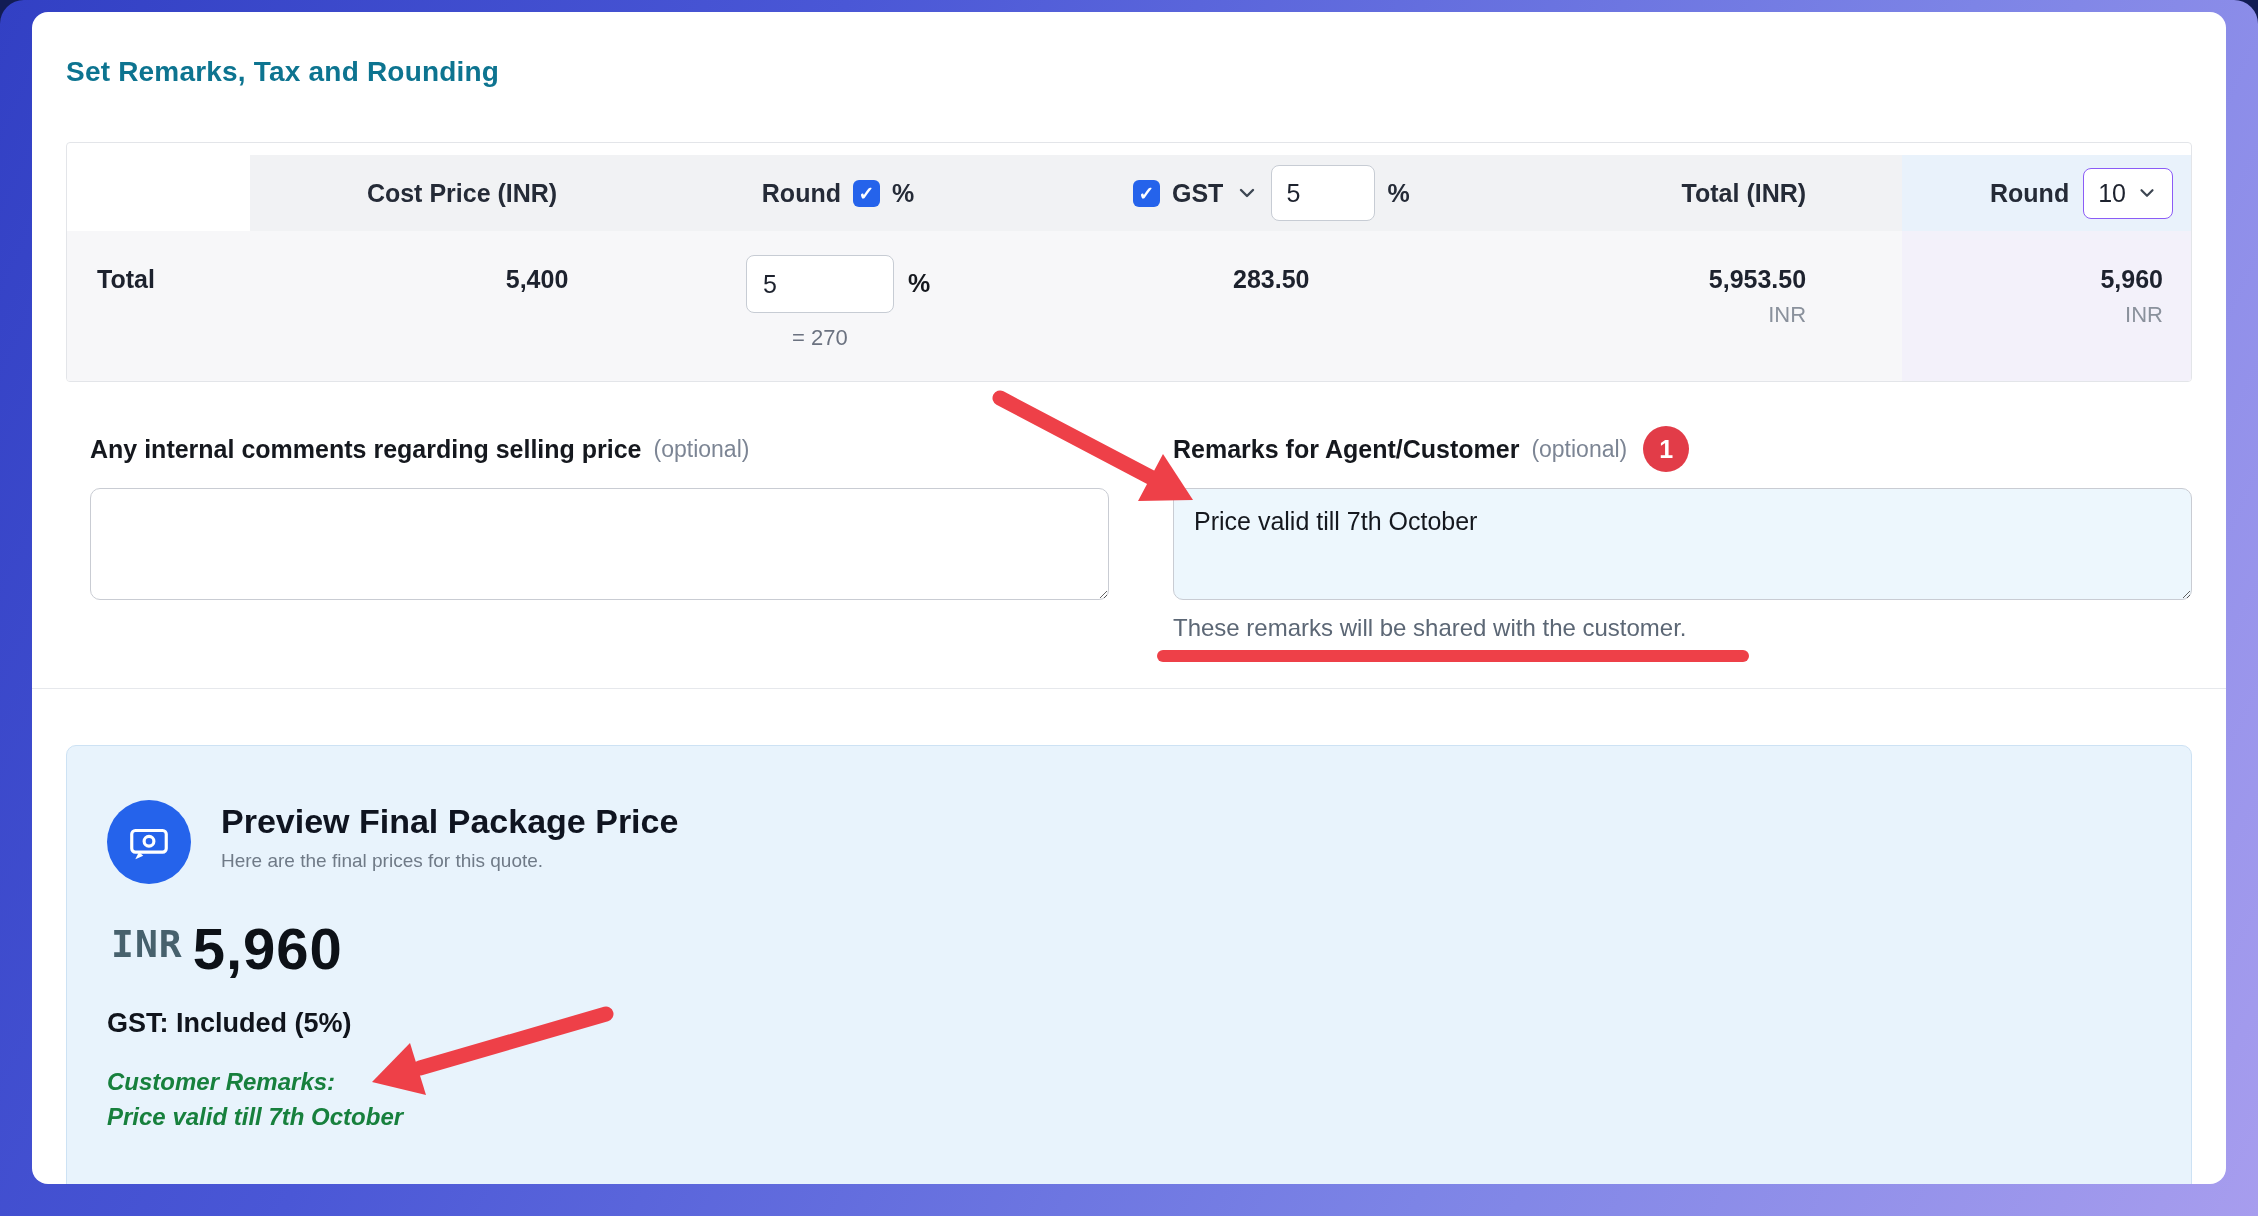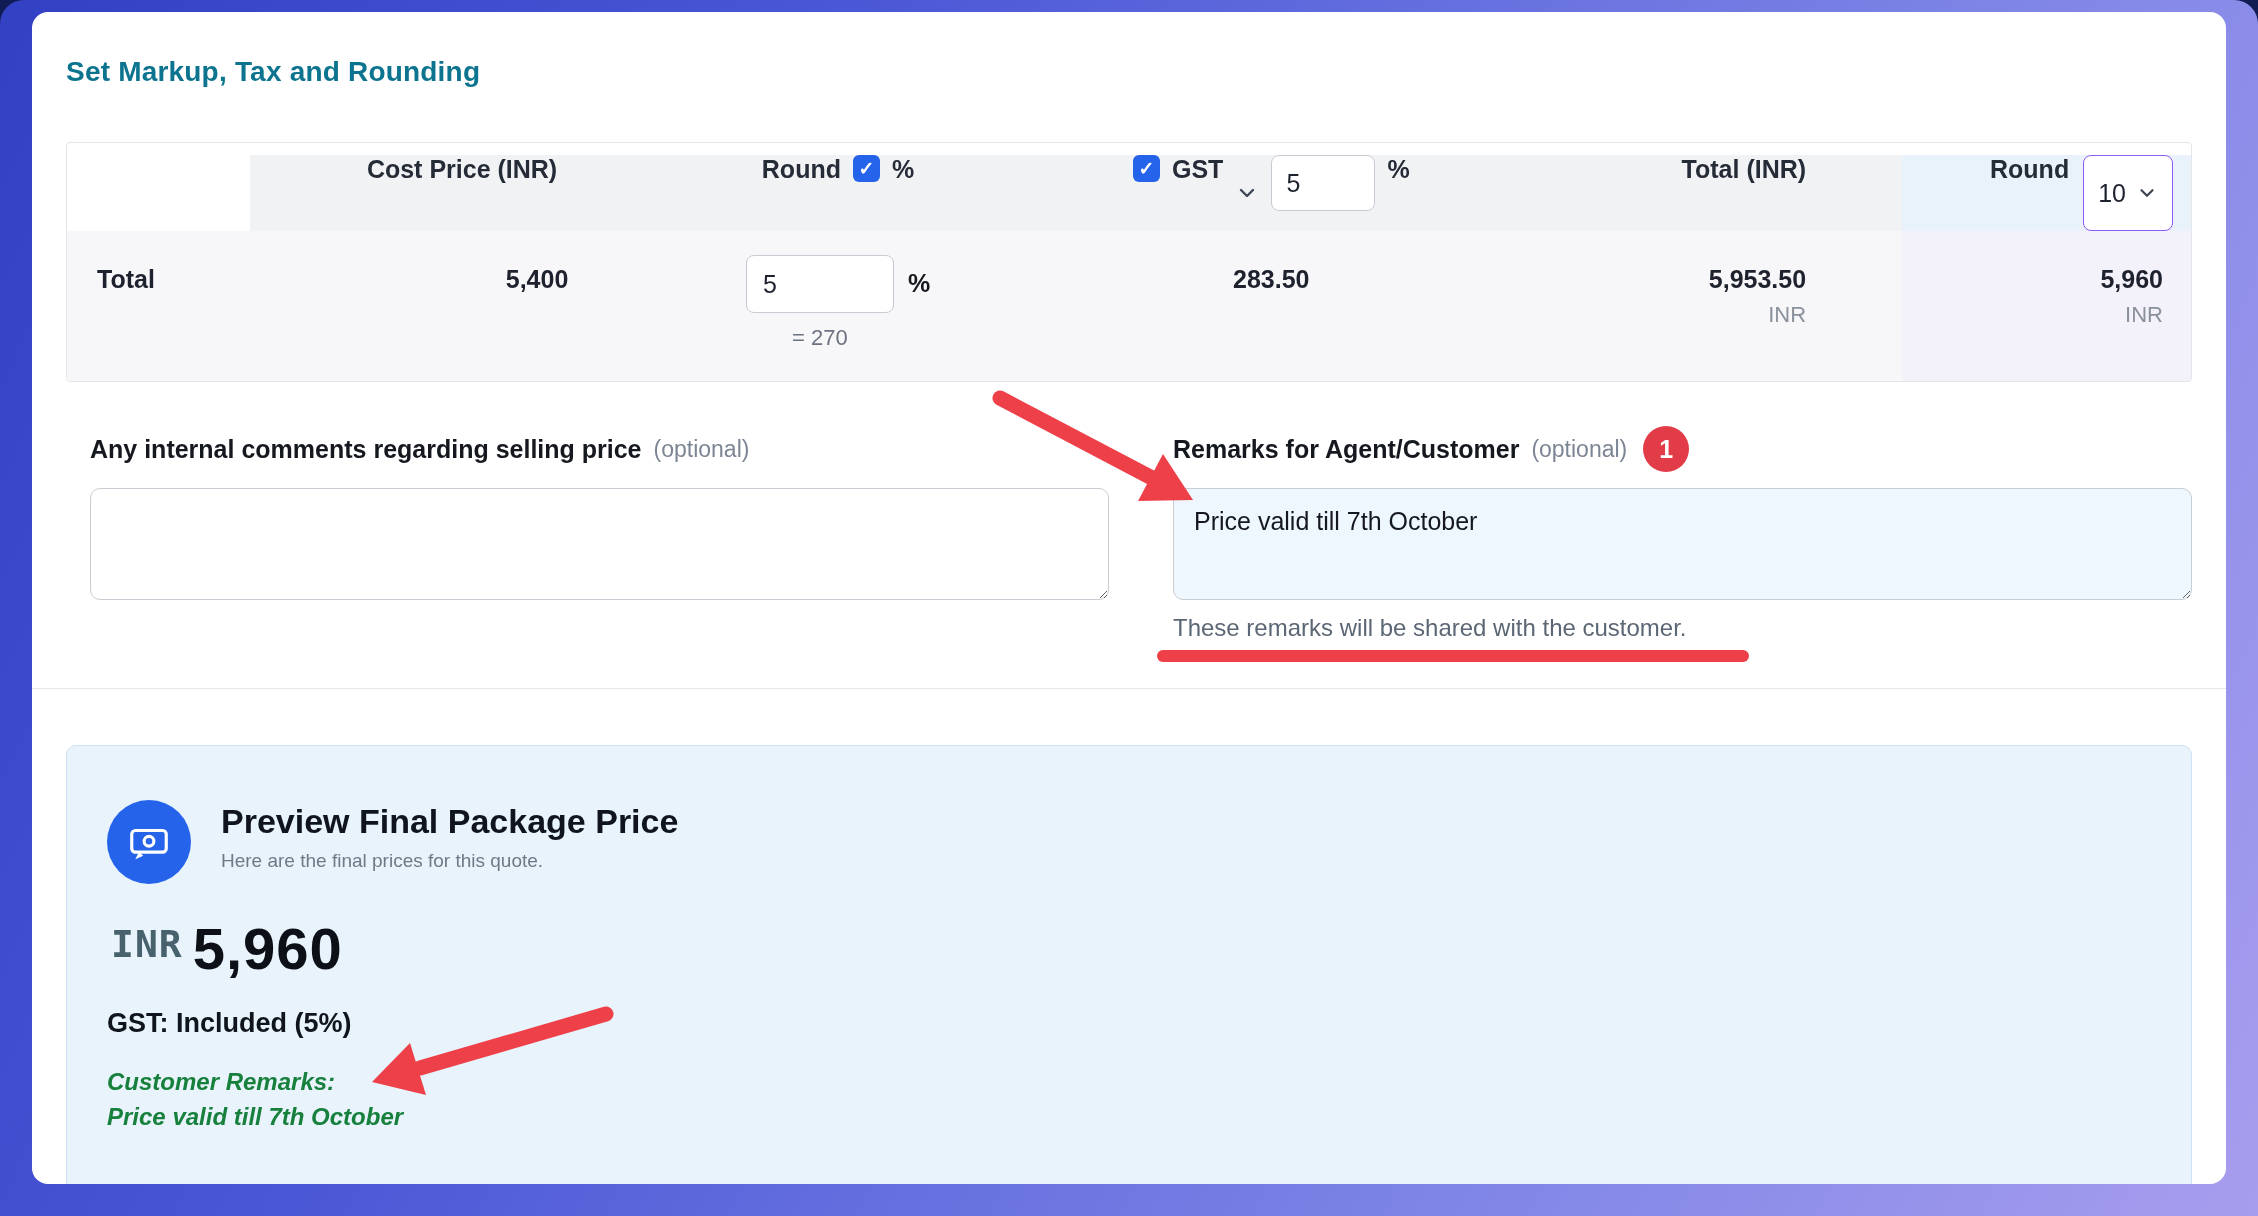--- a/index.html
+++ b/index.html
@@ -22,21 +22,21 @@
   }
   .title {
     margin:4px 0 0; font-size:28px; font-weight:700; color:#0d7490; letter-spacing:.2px;
   }
 
   
   .price-table { margin-top:54px; border:1px solid #e3e5e9; border-radius:4px; overflow:hidden; }
   .t-row { display:grid; grid-template-columns:8.6% 20% 15.4% 25.4% 17% 13.6%; }
   .t-head { height:88px; }
   .t-head .cell {
-    background:#f1f2f4; display:flex; justify-content:center;
+    background:#f1f2f4; display:flex; align-items:center; justify-content:center;
     gap:12px; font-weight:700; font-size:25px; color:#252b37;margin-top:12px;
   }
   .t-head .head-blank { background:#ffffff; }
   .t-head .c5 { justify-content:flex-end; padding-right:96px; }
   .t-head .c6 { background:#e9f2fb; justify-content:flex-end; padding-right:18px; gap:14px; }
   .t-body { min-height:150px; background:#f7f7f9; }
   .t-body .cell { padding-top:34px; }
   .rowlabel { padding-left:30px; font-weight:700; font-size:25px; color:#1d222e; }
   .val { text-align:center; font-weight:700; font-size:25px; color:#1d222e; }
   .c2.val { padding-left:150px; }
@@ -125,21 +125,21 @@
     position:absolute; left:0; top:0; width:2258px; height:1216px;
     pointer-events:none; z-index:50;
   }
 </style>
 </head>
 <body>
 
 <div class="stage">
   <div class="card">
 
-    <h1 class="title">Set Markup, Tax and Rounding</h1>
+    <h1 class="title">Set Remarks, Tax and Rounding</h1>
 
     <div class="price-table">
       <div class="t-row t-head">
         <div class="cell head-blank c1"></div>
         <div class="cell c2">
           <span>Cost Price (INR)</span>
         </div>
         <div class="cell c3">
           <span>Round</span>
           <span class="checkbox"></span>

